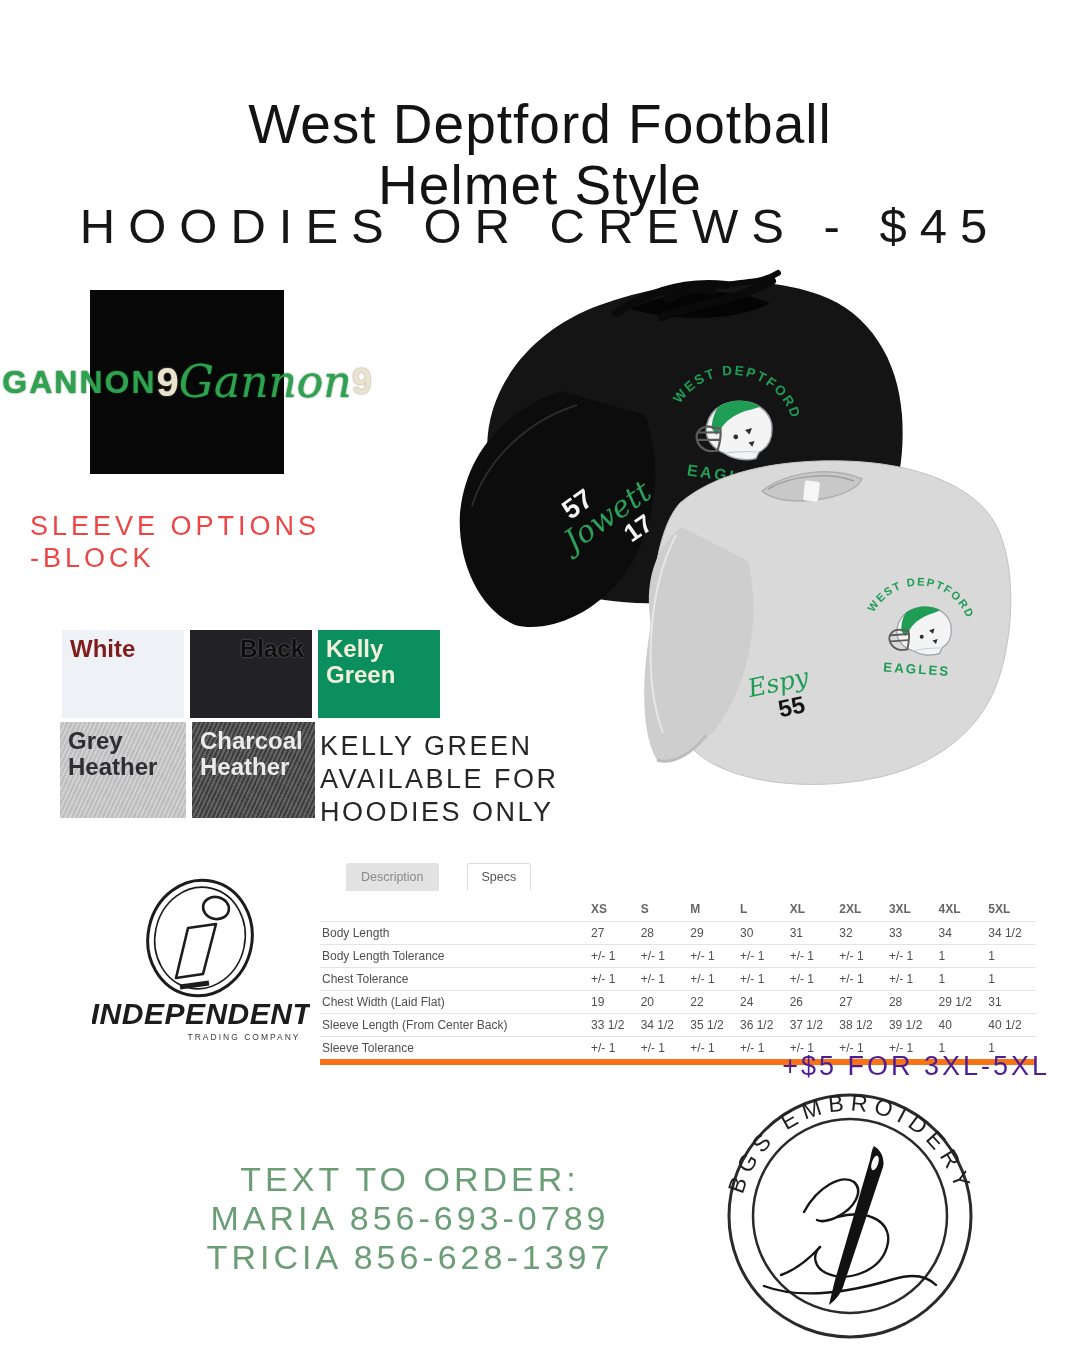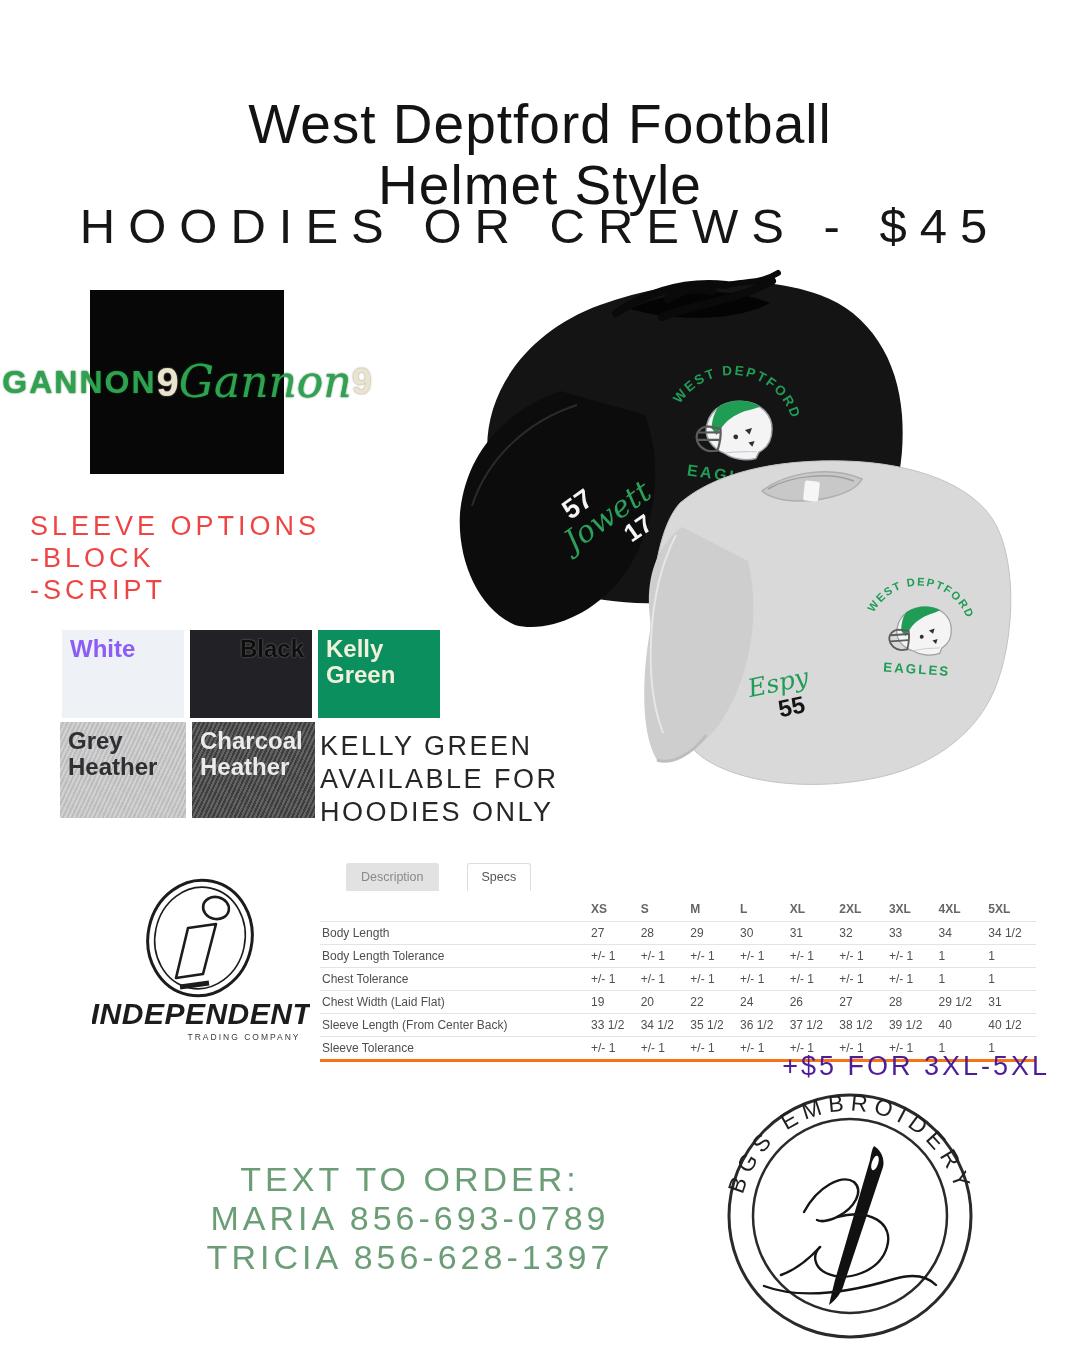--- a/index.html
+++ b/index.html
@@ -70,21 +70,21 @@
     border-bottom:none; cursor:default;margin-left:26px;
   }
   .tab.active { background:#ffffff; border:1px solid #ddd; border-bottom:1px solid #fff;
     color:#555; }
   table.specs { width:100%; border-collapse:collapse; margin-top:7px;
     font-size:12px; color:#4f4f4f; }
   table.specs th { text-align:left; font-weight:bold; color:#666;
     padding:4px 2px 5px 2px; }
   table.specs td { padding:4px 2px; border-top:1px solid #e4e4e4; }
   table.specs td.lbl { width:265px; }
-  table.specs tr:last-child td { border-bottom:3px solid #f97316; }
+  table.specs tr:last-child td { border-bottom:6px solid #f97316; }
 
   .upcharge {
     right:30px; top:1051px; width:400px; text-align:right;
     font-size:27px; letter-spacing:3px; color:#4c1d95; font-weight:500;
     white-space:nowrap;
   }
 
   
   .order {
     left:130px; top:1160px; width:560px; text-align:center;
@@ -108,21 +108,20 @@
   <div class="abs sample-box">
     <div class="sample-block-name">GANNON</div>
     <div class="sample-block-num">9</div>
     <div class="sample-script-name">Gannon</div>
     <div class="sample-block-num2">9</div>
   </div>
 
   <div class="abs sleeve-options">
     <div>SLEEVE OPTIONS</div>
     <div>-BLOCK</div>
-    <div>-SCRIPT</div>
   </div>
 
   <svg class="abs" style="left:430px; top:263px;" width="592" height="552" viewBox="0 0 592 552">
     <defs>
       <g id="helmet">
 
         <path d="M20,50 C22,26 44,12 68,12 C90,12 106,26 108,44 C110,58 105,70 95,77 L92,86 C78,92 60,91 49,85 C32,81 18,68 20,50 Z" fill="#f4f4f4" stroke="#9aa0a6" stroke-width="2"></path>
 
         <path d="M33,23 C49,10 74,8 88,16 L78,21 C64,26 52,34 44,45 C40,51 37,57 35,62 L27,54 C26,42 28,31 33,23 Z" fill="#1f9d55"></path>
 
@@ -185,21 +184,21 @@
         <text y="112" text-anchor="middle" font-size="16" font-weight="bold" fill="#1f9d55" letter-spacing="2.5">EAGLES</text>
       </g>
 
       <g transform="translate(350,428) rotate(-12)">
         <text x="0" y="0" text-anchor="middle" font-size="25" fill="#1f9d55" class="script-txt">Espy</text>
         <text x="8" y="26" text-anchor="middle" font-size="24" font-weight="bold" fill="#141414">55</text>
       </g>
     </g>
   </svg>
 
-  <div class="swatch sw-0" style="background-color: rgb(238, 241, 246); color: #8b5cf6;">White</div>
+  <div class="swatch sw-0" style="background-color: rgb(238, 241, 246); color: #7f1d1d;">White</div>
   <div class="swatch sw-1" style="background-color: rgb(34, 34, 38); color: rgb(13, 13, 13); text-shadow: rgba(255, 255, 255, 0.45) 0px 0px 2px;">Black</div>
   <div class="swatch sw-2" style="background-color: rgb(11, 143, 95); color: rgb(241, 240, 218);">Kelly Green</div>
   <div class="swatch sw-3" style="background-color: rgb(199, 199, 199); color: rgb(47, 47, 51);">Grey Heather</div>
   <div class="swatch sw-4" style="background-color: rgb(65, 65, 65); color: rgb(235, 235, 235);">Charcoal Heather</div>
 
   <div class="abs kelly-note">
     <div>KELLY GREEN</div>
     <div>AVAILABLE FOR</div>
     <div>HOODIES ONLY</div>
   </div>

